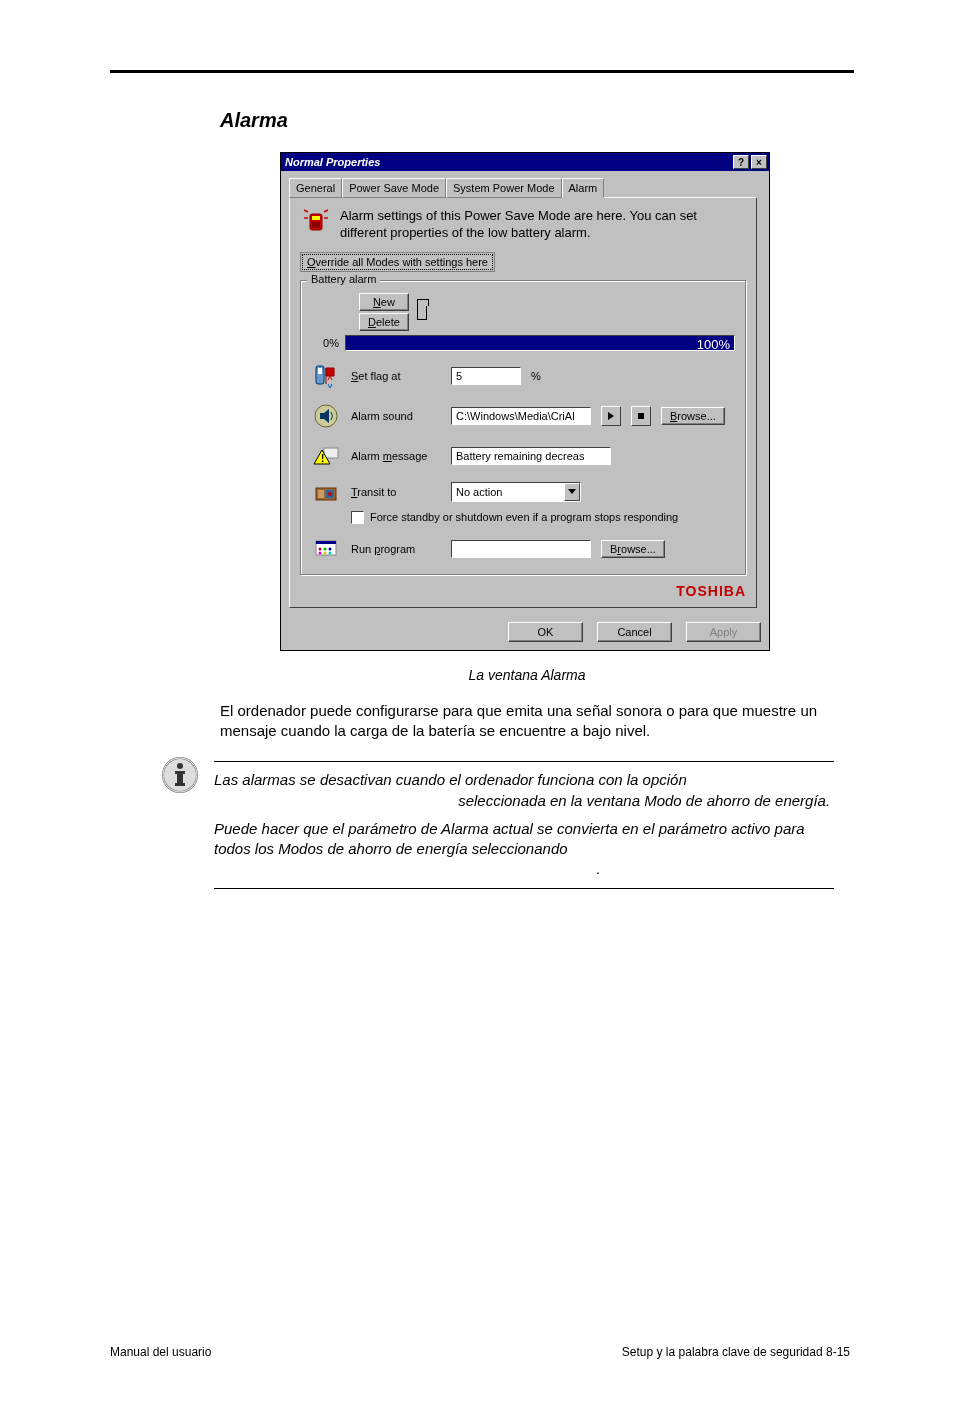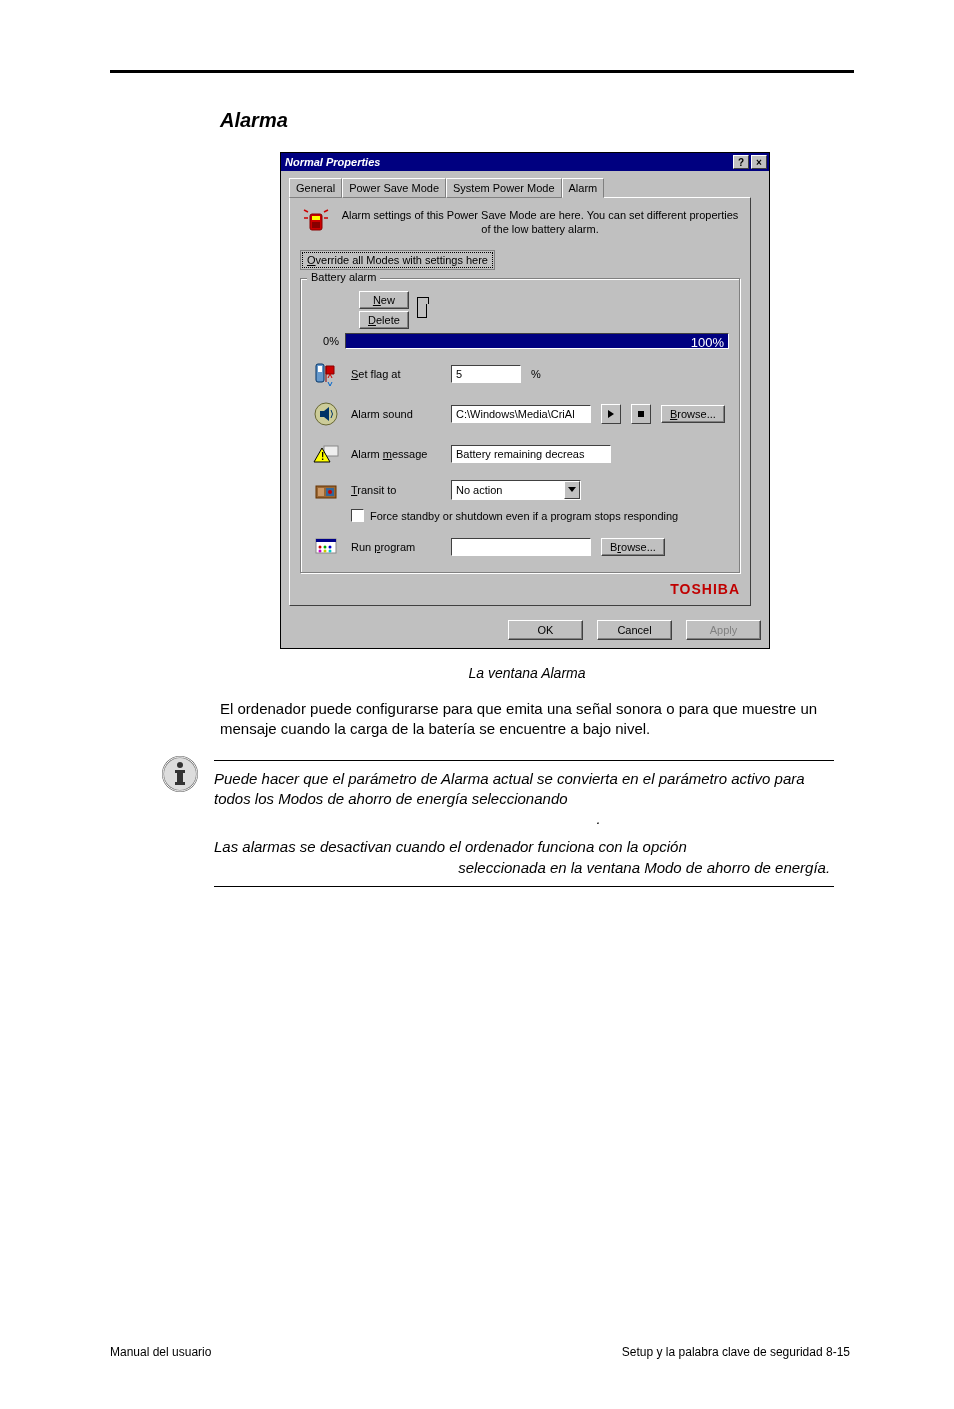--- a/index.html
+++ b/index.html
@@ -58,21 +58,21 @@
     border-top: 1px solid #fff;
     border-left: 1px solid #fff;
     border-right: 1px solid #404040;
     border-bottom: 1px solid #404040;
     color: #000;
     display: flex; align-items: center; justify-content: center;
     font-size: 10px; font-weight: bold;
     margin-left: 2px;
   }
   .dialog-body {
-    padding: 6px 18px 8px 8px;
+    padding: 6px 12px 8px 8px;
   }
   .tabs-row {
     display: flex;
     align-items: flex-end;
     position: relative;
     top: 1px;
     z-index: 2;
   }
   .tab {
     border-top: 1px solid #fff;
@@ -100,21 +100,21 @@
     padding: 10px 10px 8px 10px;
     position: relative;
     z-index: 1;
   }
   .desc-row { display: flex; align-items: flex-start; gap: 8px; margin-bottom: 10px; }
   .big-icon {
     width: 32px; height: 32px;
     display: flex; align-items: center; justify-content: center;
   }
   .big-icon svg { width: 32px; height: 32px; }
-  .desc-text { font-size: 11px; line-height: 1.3; text-align: center; }
+  .desc-text { font-size: 13px; line-height: 1.3; }
 
   .btn {
     border-top: 1px solid #fff;
     border-left: 1px solid #fff;
     border-right: 1px solid #404040;
     border-bottom: 1px solid #404040;
     box-shadow: inset -1px -1px 0 #808080;
     background: #c0c0c0;
     padding: 2px 8px;
     font-size: 11px;
@@ -526,27 +526,27 @@
         <circle cx="20" cy="20" r="17" fill="none" stroke="#fff" stroke-width="1"></circle>
         <circle cx="20" cy="11" r="3" fill="#333"></circle>
         <rect x="17" y="16" width="6" height="14" rx="1" fill="#333"></rect>
         <rect x="15" y="16" width="10" height="3" fill="#333"></rect>
         <rect x="15" y="28" width="10" height="3" fill="#333"></rect>
       </svg>
     </div>
     <div class="note-text">
       <hr class="note-hr">
       <p>
-        <span>Puede hacer que el parámetro de Alarma actual se convierta en el parámetro activo para todos los Modos de ahorro de energía seleccionando</span>
-        <span style="visibility:hidden">xxxxxxxxxxxxxxxxxxxxxxxxxxxxxxxxxxxxxxxxxxxxxxxxxxx</span><span>.</span>
-      </p>
-      <p>
         <span>Las alarmas se desactivan cuando el ordenador funciona con la opción</span>
         <span style="visibility:hidden">xxxxxxxxxxxxxxxxxxxxxxxxxxxxxxxx</span>
         <span>seleccionada en la ventana Modo de ahorro de energía.</span>
+      </p>
+      <p>
+        <span>Puede hacer que el parámetro de Alarma actual se convierta en el parámetro activo para todos los Modos de ahorro de energía seleccionando</span>
+        <span style="visibility:hidden">xxxxxxxxxxxxxxxxxxxxxxxxxxxxxxxxxxxxxxxxxxxxxxxxxxx</span><span>.</span>
       </p>
       <hr class="note-hr">
     </div>
   </div>
 
   <div class="footer">
     <span>Manual del usuario</span>
     <span>Setup y la palabra clave de seguridad  8-15</span>
   </div>
 </div>

